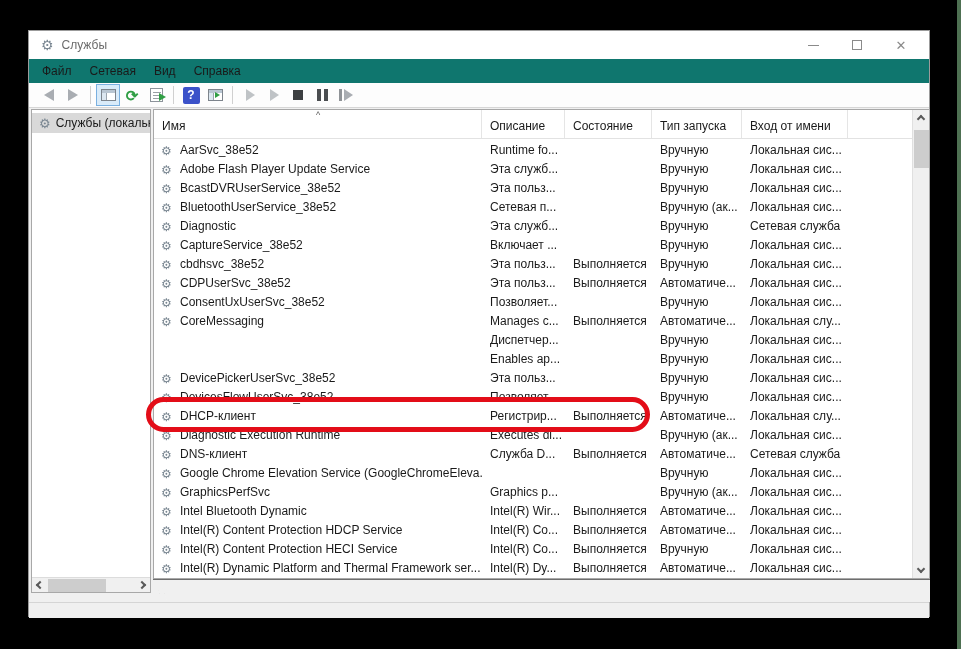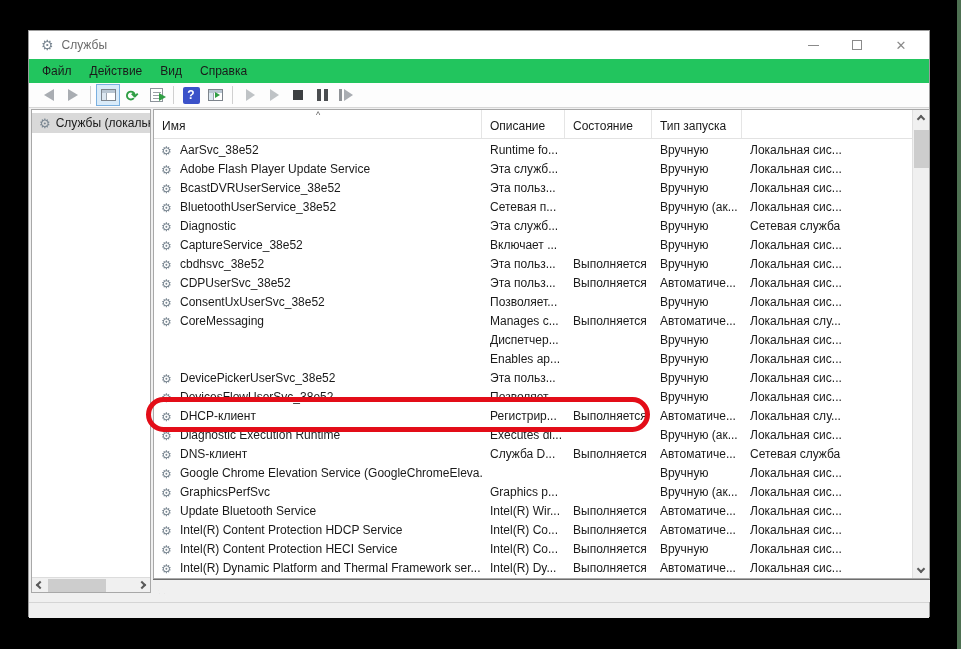--- a/index.html
+++ b/index.html
@@ -24,21 +24,21 @@
   .titlebar { position:relative; height:28px; background:#fff; display:flex; align-items:center; }
   .titlebar .app-icon { margin-left:12px; font-size:14px; color:#7a8792; line-height:1; }
   .titlebar .title { margin-left:8px; color:#6b6b6b; }
   .win-controls { position:absolute; right:6px; top:0; height:28px; display:flex; align-items:center; }
   .win-btn { width:44px; height:28px; display:flex; align-items:center; justify-content:center; color:#7b7b7b; }
   .win-btn .min-glyph { display:block; width:11px; height:0; border-top:1px solid #8a8a8a; }
   .win-btn .max-glyph { display:block; width:10px; height:10px; border:1px solid #8a8a8a; }
   .win-btn .close-glyph { font-size:13px; color:#8a8a8a; }
 
   
-  .menubar { height:24px; display:flex; align-items:center; padding-left:4px; background:#22c55e; }
+  .menubar { height:24px; display:flex; align-items:center; padding-left:4px; background:#0f766e; }
   .menu-item { padding:3px 9px; }
 
   
   .toolbar { height:25px; display:flex; align-items:center; padding-left:8px; background:#fdfdfd; border-bottom:1px solid #d7d7d7; }
   .tb-sep { width:1px; height:18px; background:#d0d0d0; margin:0 5px; }
   .tb-btn { width:24px; height:22px; display:flex; align-items:center; justify-content:center; position:relative; }
   .tb-btn.active { background:#d9ebf9; border:1px solid #7ab0e0; }
   .arrow-ico { width:0; height:0; border-top:6px solid transparent; border-bottom:6px solid transparent; }
   .arrow-back { border-right:10px solid #a9adb2; }
   .arrow-fwd  { border-left:10px solid #a9adb2; }
@@ -137,21 +137,21 @@
           <span class="max-glyph"></span>
         </div>
       <div class="win-btn">
           <span class="close-glyph">✕</span>
         </div>
     </div>
   </div>
 
   <div class="menubar">
     <span class="menu-item">Файл</span>
-    <span class="menu-item">Действие</span>
+    <span class="menu-item">Сетевая</span>
     <span class="menu-item">Вид</span>
     <span class="menu-item">Справка</span>
   </div>
 
   <div class="toolbar">
     <div class="tb-btn">
         <span class="arrow-ico arrow-back"></span>
       </div>
     <div class="tb-btn">
         <span class="arrow-ico arrow-fwd"></span>
@@ -226,20 +226,23 @@
         </div>
         <div class="th">
             <span>Описание</span>
           </div>
         <div class="th">
             <span>Состояние</span>
           </div>
         <div class="th">
             <span>Тип запуска</span>
           </div>
+        <div class="th">
+            <span>Вход от имени</span>
+          </div>
         <div class="th no-sep"></div>
       </div>
 
       <div class="rows">
           <div class="svc-row grid-row">
     <div class="cell name-cell">
       <span class="gear">⚙</span>
       <span>AarSvc_38e52</span>
     </div>
     <div class="cell">Runtime fo...</div>
@@ -440,21 +443,21 @@
     </div>
     <div class="cell">Graphics p...</div>
     <div class="cell"></div>
     <div class="cell">Вручную (ак...</div>
     <div class="cell">Локальная сис...</div>
     <div class="cell"></div>
   </div>
           <div class="svc-row grid-row">
     <div class="cell name-cell">
       <span class="gear">⚙</span>
-      <span>Update Bluetooth Service</span>
+      <span>Intel Bluetooth Dynamic</span>
     </div>
     <div class="cell">Intel(R) Wir...</div>
     <div class="cell">Выполняется</div>
     <div class="cell">Автоматиче...</div>
     <div class="cell">Локальная сис...</div>
     <div class="cell"></div>
   </div>
           <div class="svc-row grid-row">
     <div class="cell name-cell">
       <span class="gear">⚙</span>

